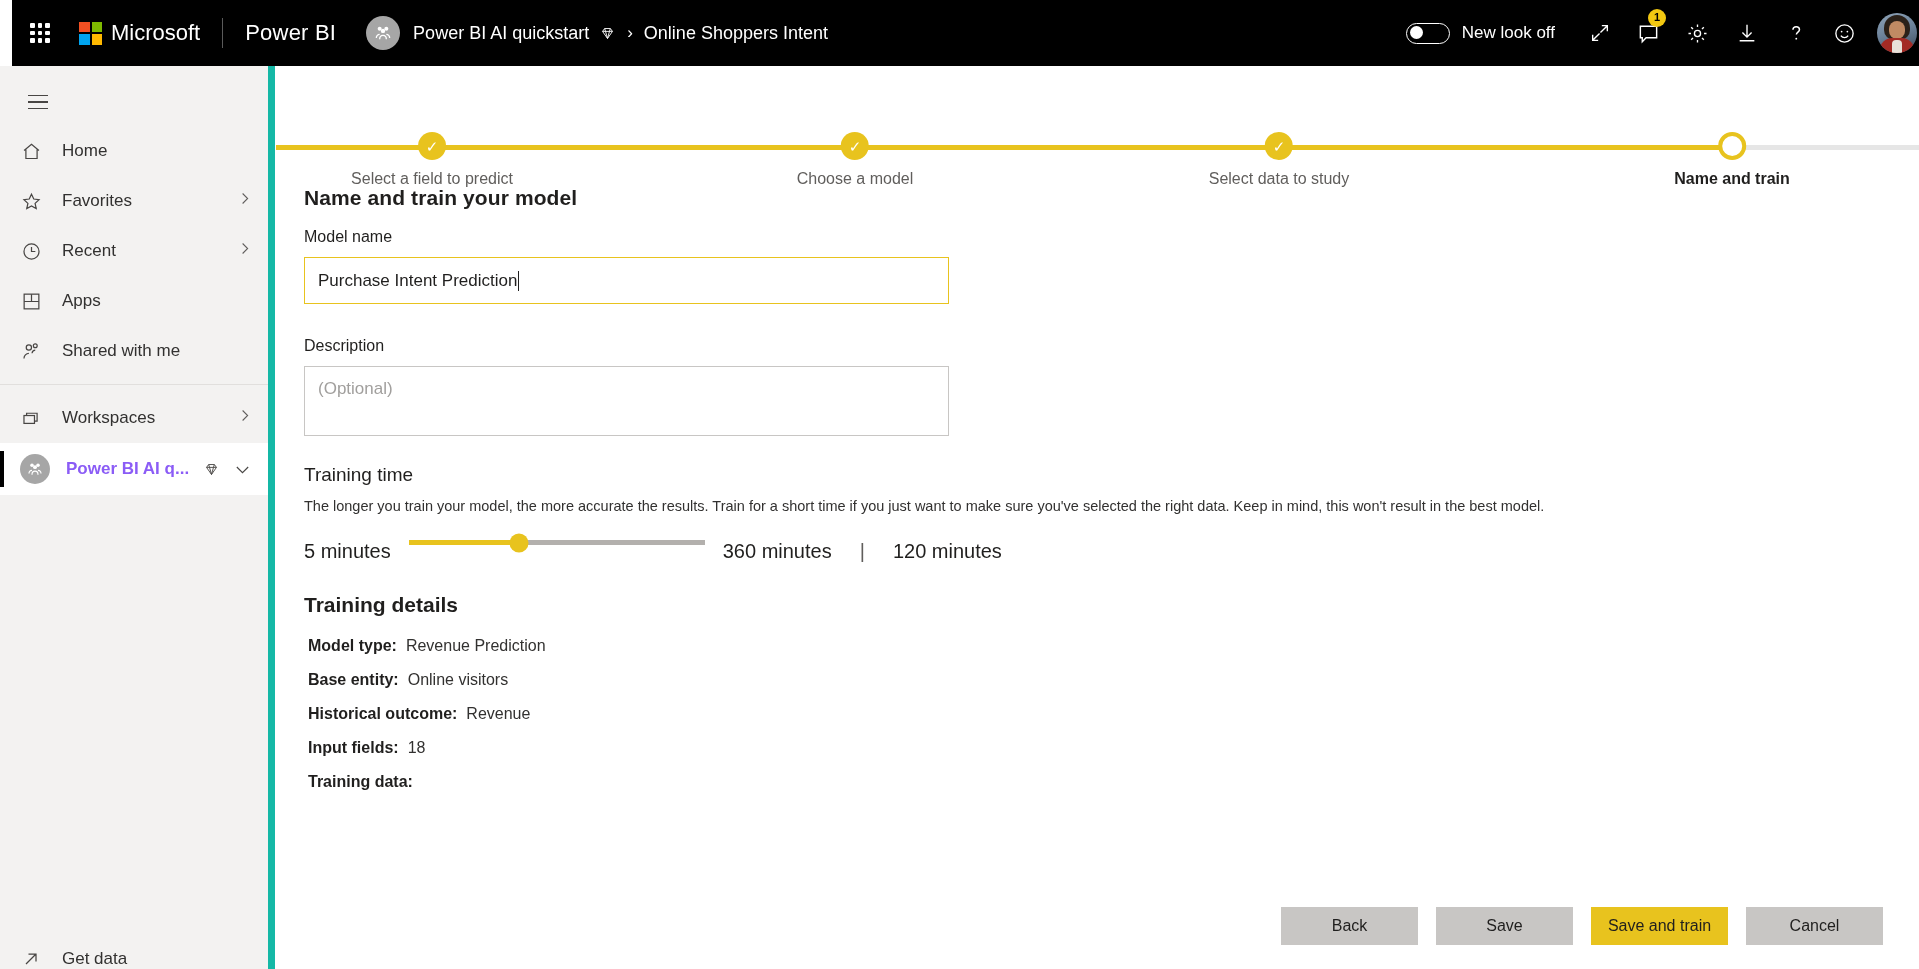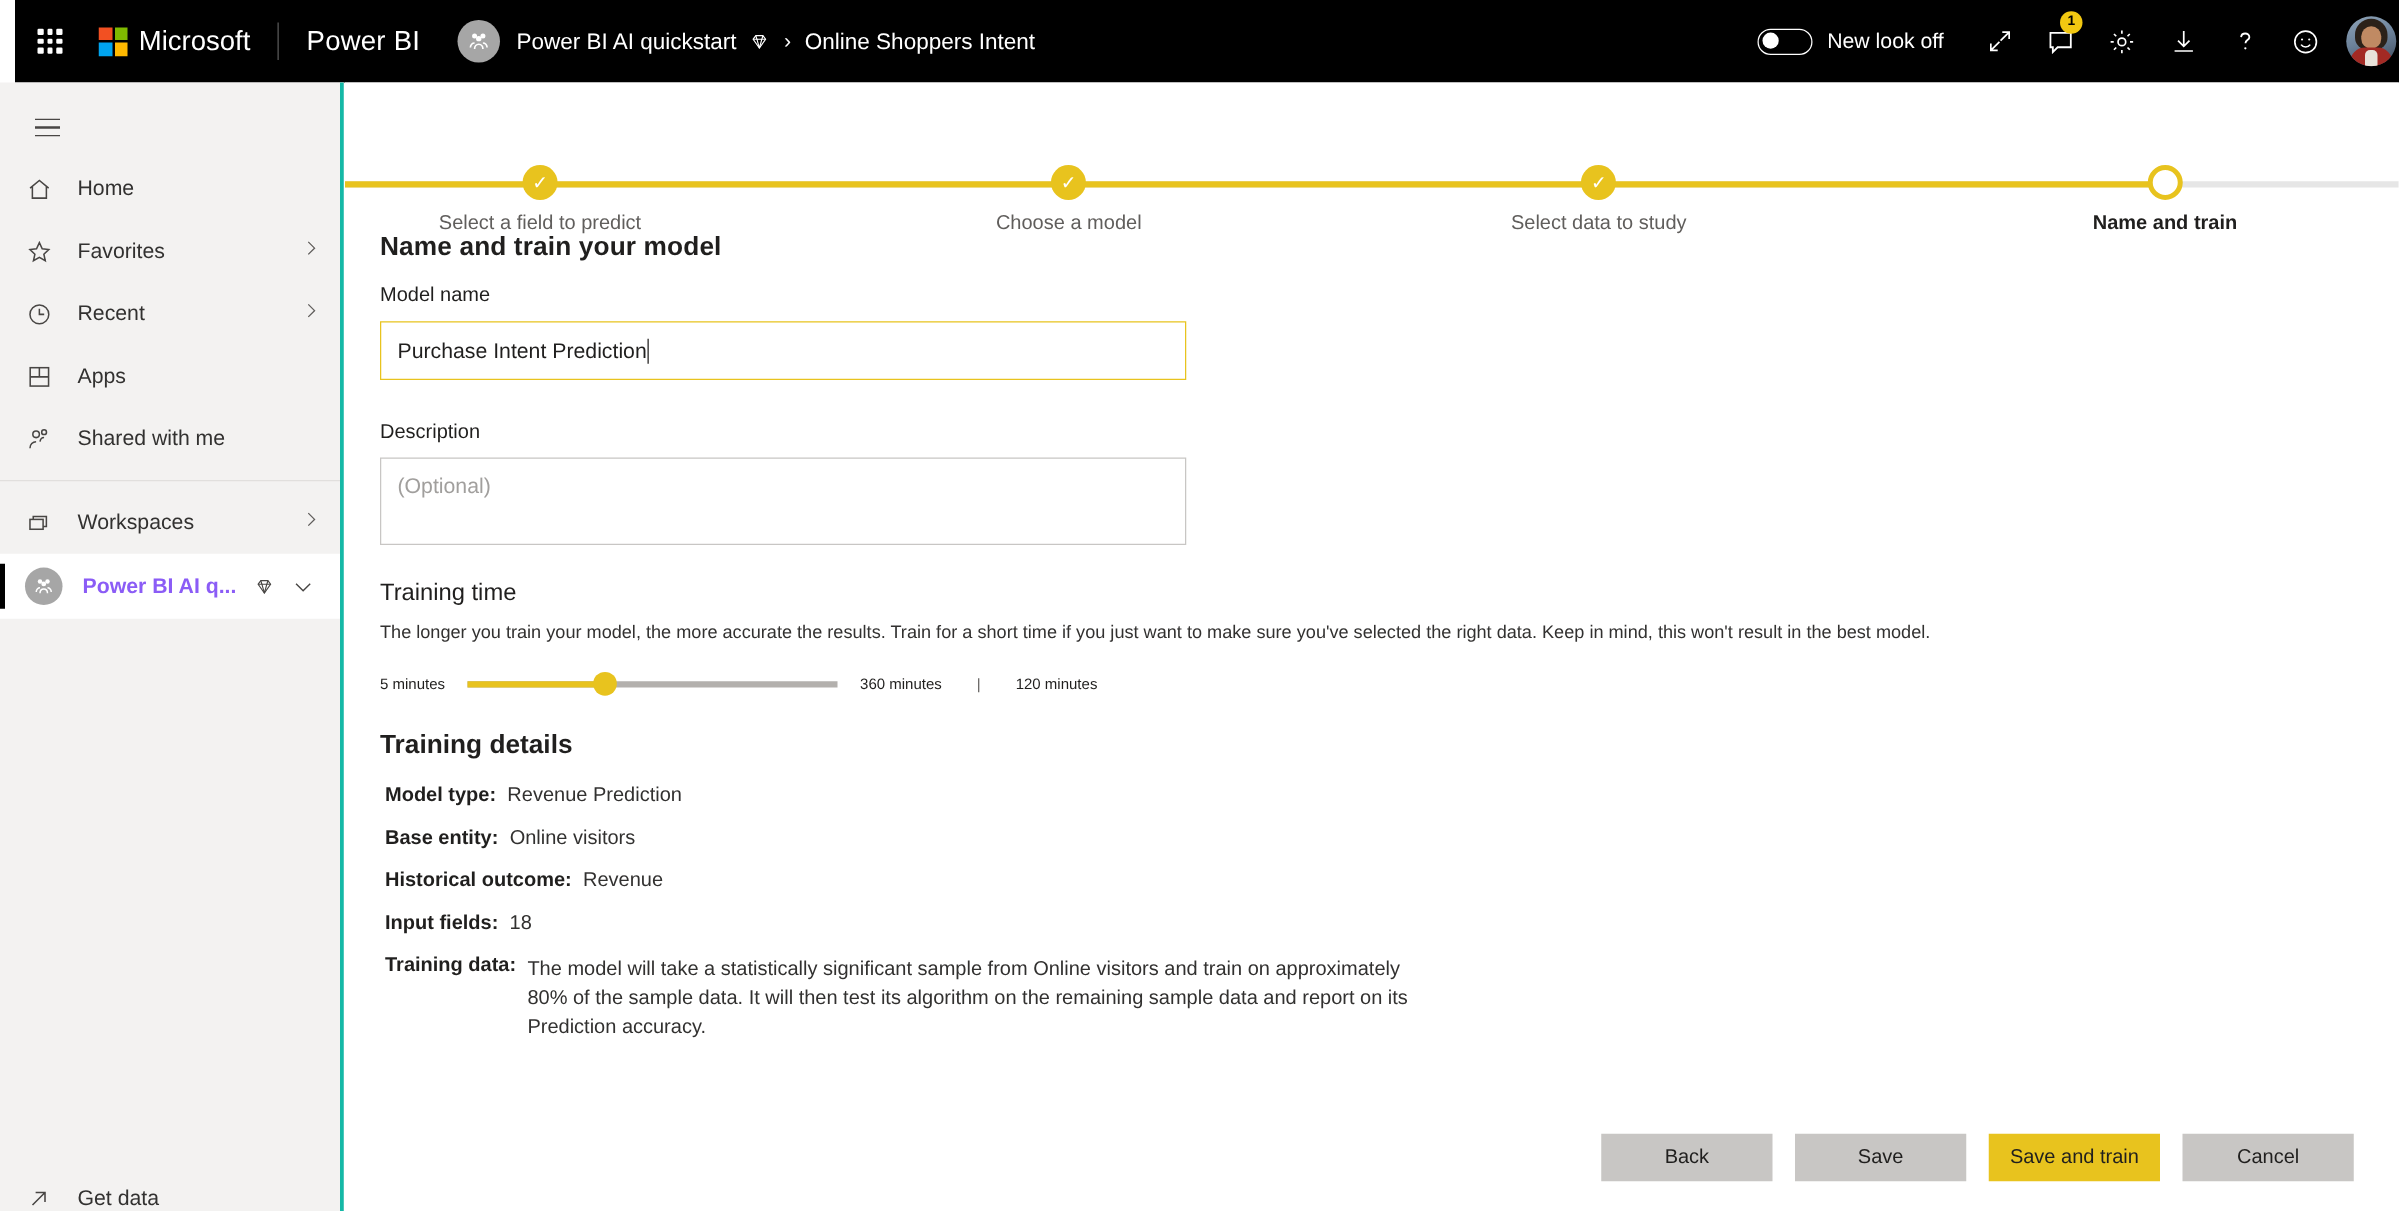--- a/index.html
+++ b/index.html
@@ -110,21 +110,21 @@
   .avatar-img .collar {
     position: absolute; left: 15px; bottom: 0; width: 10px; height: 13px;
     background: #e8e2da; border-radius: 4px 4px 0 0;
   }
 
   
   .sidebar {
     position: absolute; top: 66px; left: 0;
     width: 275px; height: 903px;
     background: #f3f2f1;
-    border-right: 3px solid #14b8a6;
+    border-right: 7px solid #14b8a6;
   }
   .hamburger {
     width: 48px; height: 48px; margin: 12px 0 0 14px;
     display: flex; flex-direction: column; justify-content: center;
     align-items: center; gap: 5px; cursor: pointer;
   }
   .hamburger i { width: 20px; height: 1.6px; background: #484644; display: block; }
 
   .nav-item {
     height: 50px; display: flex; align-items: center;
@@ -231,21 +231,21 @@
     background: #ffffff;
     font-family: "Liberation Sans", sans-serif;
   }
 
   .sec-gap-1 { height: 33px; }
   .sec-gap-2 { height: 28px; }
 
   .sub-head { font-size: 19px; color: #201f1e; font-weight: 400; margin-bottom: 12px; }
   .desc-text { font-size: 14.5px; color: #323130; margin-bottom: 26px; }
 
-  .slider-row { display: flex; align-items: center; font-size: 12px; color: #201f1e; }
+  .slider-row { display: flex; align-items: flex-start; font-size: 20px; color: #201f1e; }
   .slider-min { margin-right: 18px; }
   .slider-track {
     position: relative; width: 296px; height: 5px;
     background: #b3b0ad; cursor: pointer;
   }
   .slider-fill { position: absolute; left: 0; top: 0; height: 5px; width: 110px; background: #e8c31e; }
   .slider-thumb {
     position: absolute; left: 110px; top: 50%; transform: translate(-50%,-50%);
     width: 19px; height: 19px; border-radius: 50%; background: #e8c31e;
     cursor: grab;
@@ -579,21 +579,20 @@
     <div class="det-row">
       <span class="det-key">Historical outcome:</span>
       <span class="det-val">Revenue</span>
     </div>
     <div class="det-row">
       <span class="det-key">Input fields:</span>
       <span class="det-val">18</span>
     </div>
     <div class="det-row">
       <span class="det-key">Training data:</span>
-      <span class="det-val multi">The model will take a statistically significant sample from Online visitors and train on approximately 80% of the sample data. It will then test its algorithm on the remaining sample data and report on its Prediction accuracy.</span>
     </div>
   </div>
 
   <div class="footer">
     <button class="btn">Back</button>
     <button class="btn">Save</button>
     <button class="btn primary">Save and train</button>
     <button class="btn">Cancel</button>
   </div>
 </div>

